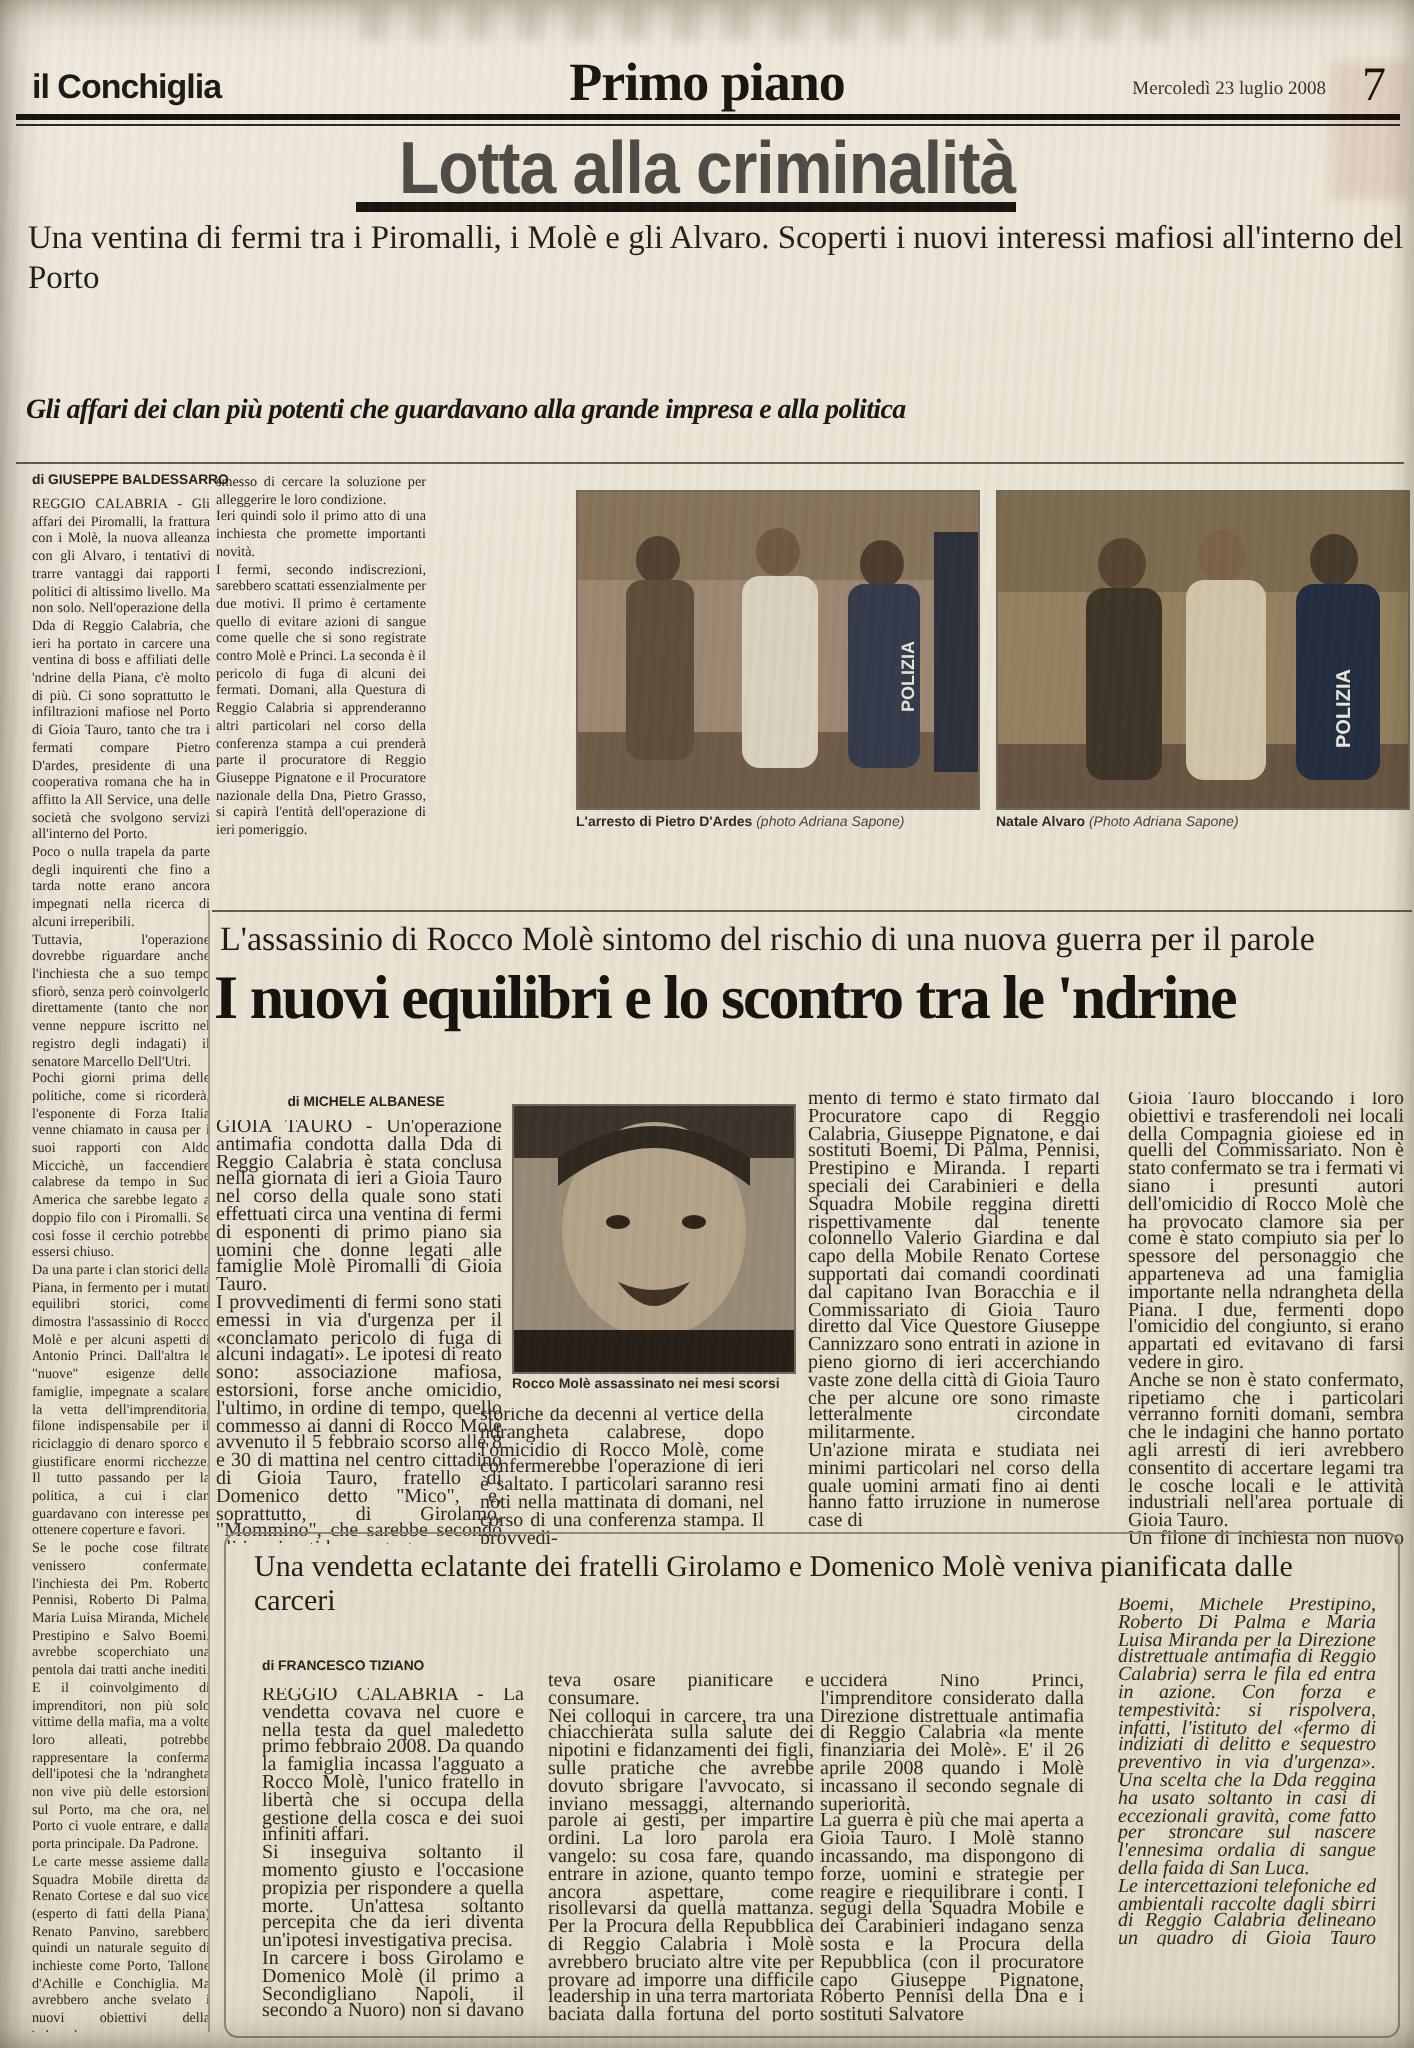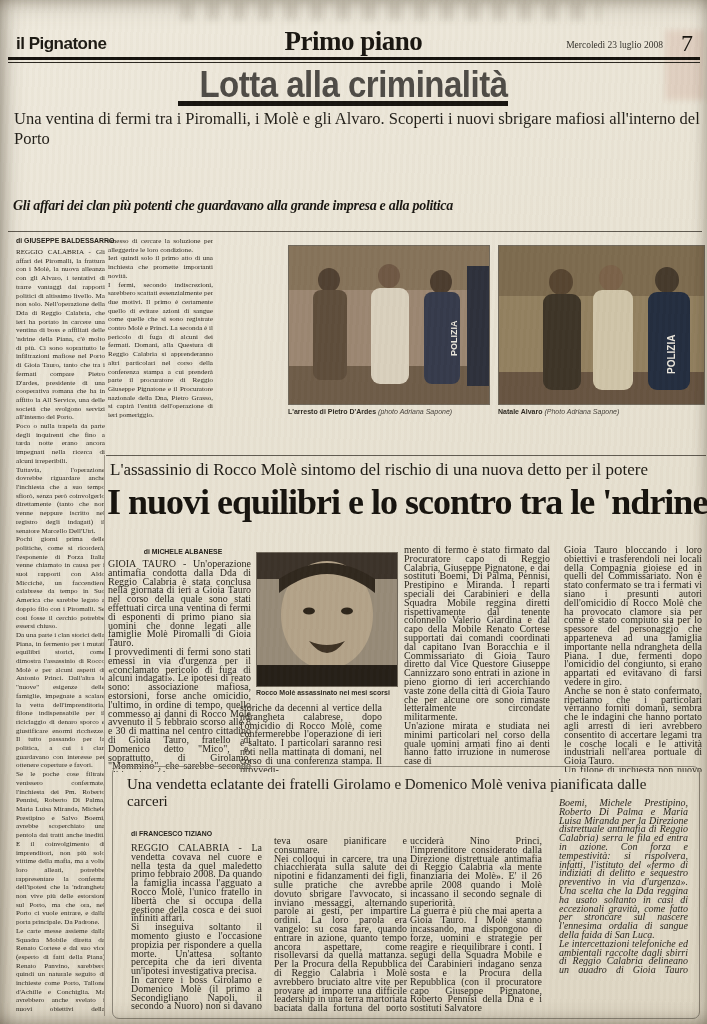--- a/index.html
+++ b/index.html
@@ -50,21 +50,21 @@
   .photo svg{display:block;}
   .caption{position:absolute;font-family:"Liberation Sans",sans-serif;font-size:7px;color:#2c2820;}
   .caption b{font-weight:bold;}
   .caption i{font-style:italic;color:#45403a;}
 
   
   .a2-toprule{position:absolute;left:106px;top:455px;width:600px;height:1px;background:#5f5a50;}
   .vrule{position:absolute;left:104px;top:455px;width:1px;height:561px;background:#a29b8c;}
   .a2-kicker{position:absolute;left:110px;top:460px;width:580px;font-size:17px;color:#1d1a14;}
   .a2-headline{position:absolute;left:107px;top:481px;width:598px;font-weight:bold;
-    font-size:36px;letter-spacing:-1px;color:#14110c;white-space:nowrap;}
+    font-size:31px;letter-spacing:-1px;color:#14110c;white-space:nowrap;}
   .a2-byline{position:absolute;left:118px;top:548px;width:130px;text-align:center;}
   .a2-col1{position:absolute;left:108px;top:560px;width:143px;height:212px;}
   .a2-col2{position:absolute;left:240px;top:704px;width:142px;height:68px;}
   .a2-col3{position:absolute;left:404px;top:546px;width:146px;height:226px;}
   .a2-col4{position:absolute;left:564px;top:546px;width:138px;height:226px;}
 
   
   .a3-box{position:absolute;left:112px;top:766px;width:586px;height:251px;
     border:1px solid #8d8779;border-radius:7px;}
   .a3-kicker{position:absolute;left:127px;top:776px;width:560px;font-size:15px;color:#1e1b15;}
@@ -78,31 +78,31 @@
 </style>
 </head>
 <body>
 
 <div class="sheet">
 
   <div class="bleed" style="left:180px;top:2px;width:420px;height:18px;
        background:repeating-linear-gradient(90deg,rgba(110,100,85,.35) 0 14px,rgba(0,0,0,0) 14px 26px);"></div>
   <div class="bleed" style="right:2px;top:30px;width:40px;height:70px;background:rgba(150,60,40,.25);"></div>
 
-  <div class="edition">il Pignatone</div>
+  <div class="edition">il Conchiglia</div>
   <div class="section">Primo piano</div>
   <div class="dateline">Mercoledì 23 luglio 2008</div>
   <div class="pagenum">7</div>
   <div class="rule-thick"></div>
   <div class="rule-thin"></div>
 
   <div class="banner">Lotta alla criminalità</div>
   <div class="banner-under"></div>
 
-  <div class="a1-kicker">Una ventina di fermi tra i Piromalli, i Molè e gli Alvaro. Scoperti i nuovi sbrigare mafiosi all'interno del Porto</div>
+  <div class="a1-kicker">Una ventina di fermi tra i Piromalli, i Molè e gli Alvaro. Scoperti i nuovi interessi mafiosi all'interno del Porto</div>
   <div class="a1-deck">Gli affari dei clan più potenti che guardavano alla grande impresa e alla politica</div>
   <div class="deck-rule"></div>
 
   <div class="byline a1-byline">di GIUSEPPE BALDESSARRO</div>
   <div class="bodytxt a1-col1">REGGIO CALABRIA - Gli affari dei Piromalli, la frattura con i Molè, la nuova alleanza con gli Alvaro, i tentativi di trarre vantaggi dai rapporti politici di altissimo livello. Ma non solo. Nell'operazione della Dda di Reggio Calabria, che ieri ha portato in carcere una ventina di boss e affiliati delle 'ndrine della Piana, c'è molto di più. Ci sono soprattutto le infiltrazioni mafiose nel Porto di Gioia Tauro, tanto che tra i fermati compare Pietro D'ardes, presidente di una cooperativa romana che ha in affitto la All Service, una delle società che svolgono servizi all'interno del Porto.
 Poco o nulla trapela da parte degli inquirenti che fino a tarda notte erano ancora impegnati nella ricerca di alcuni irreperibili.
 Tuttavia, l'operazione dovrebbe riguardare anche l'inchiesta che a suo tempo sfiorò, senza però coinvolgerlo direttamente (tanto che non venne neppure iscritto nel registro degli indagati) il senatore Marcello Dell'Utri.
 Pochi giorni prima delle politiche, come si ricorderà, l'esponente di Forza Italia venne chiamato in causa per i suoi rapporti con Aldo Miccichè, un faccendiere calabrese da tempo in Sud America che sarebbe legato a doppio filo con i Piromalli. Se così fosse il cerchio potrebbe essersi chiuso.
 Da una parte i clan storici della Piana, in fermento per i mutati equilibri storici, come dimostra l'assassinio di Rocco Molè e per alcuni aspetti di Antonio Princi. Dall'altra le "nuove" esigenze delle famiglie, impegnate a scalare la vetta dell'imprenditoria, filone indispensabile per il riciclaggio di denaro sporco e giustificare enormi ricchezze. Il tutto passando per la politica, a cui i clan guardavano con interesse per ottenere coperture e favori.
 Se le poche cose filtrate venissero confermate, l'inchiesta dei Pm. Roberto Pennisi, Roberto Di Palma, Maria Luisa Miranda, Michele Prestipino e Salvo Boemi, avrebbe scoperchiato una pentola dai tratti anche inediti. E il coinvolgimento di imprenditori, non più solo vittime della mafia, ma a volte loro alleati, potrebbe rappresentare la conferma dell'ipotesi che la 'ndrangheta non vive più delle estorsioni sul Porto, ma che ora, nel Porto ci vuole entrare, e dalla porta principale. Da Padrone.
@@ -146,21 +146,21 @@
       <text x="-128" y="176" transform="rotate(-90)" fill="#eae6dc" font-family="Liberation Sans, sans-serif" font-size="10" font-weight="bold">POLIZIA</text>
     </svg>
   </div>
   <div class="caption" style="left:498px;top:408px;width:206px;">
     <b>Natale Alvaro</b>
     <i>(Photo Adriana Sapone)</i>
   </div>
 
   <div class="a2-toprule"></div>
   <div class="vrule"></div>
-  <div class="a2-kicker">L'assassinio di Rocco Molè sintomo del rischio di una nuova detto per il potere</div>
+  <div class="a2-kicker">L'assassinio di Rocco Molè sintomo del rischio di una nuova guerra per il parole</div>
   <div class="a2-headline">I nuovi equilibri e lo scontro tra le 'ndrine</div>
   <div class="byline a2-byline">di MICHELE ALBANESE</div>
   <div class="bodytxt bodytxt2 a2-col1">GIOIA TAURO - Un'operazione antimafia condotta dalla Dda di Reggio Calabria è stata conclusa nella giornata di ieri a Gioia Tauro nel corso della quale sono stati effettuati circa una ventina di fermi di esponenti di primo piano sia uomini che donne legati alle famiglie Molè Piromalli di Gioia Tauro.
 I provvedimenti di fermi sono stati emessi in via d'urgenza per il «conclamato pericolo di fuga di alcuni indagati». Le ipotesi di reato sono: associazione mafiosa, estorsioni, forse anche omicidio, l'ultimo, in ordine di tempo, quello commesso ai danni di Rocco Molè avvenuto il 5 febbraio scorso alle 8 e 30 di mattina nel centro cittadino di Gioia Tauro, fratello di Domenico detto "Mico", e, soprattutto, di Girolamo, "Mommino", che sarebbe secondo gli inquirenti la vera testa pensante, di quello che ormai viene identificato dagli inquirenti come il "troncone scissionista" della casa madre, appunto i Piromalli.
 Il legame tra queste due famiglie</div>
 
   <div class="photo" style="left:256px;top:552px;width:140px;height:133px;background:#8d8070;">
     <svg width="140" height="133" viewBox="0 0 140 133">
       <rect width="140" height="133" fill="#968a77"></rect>
       <rect y="0" width="140" height="26" fill="#3a3128"></rect>

